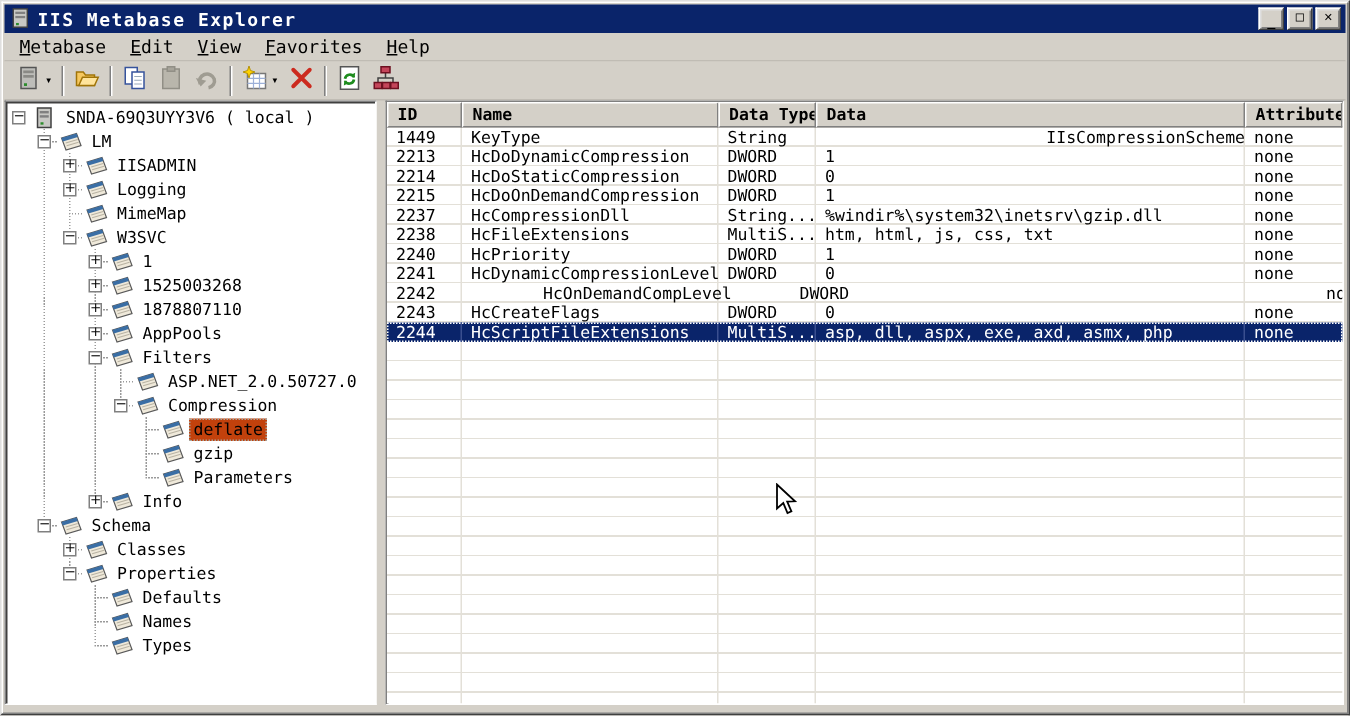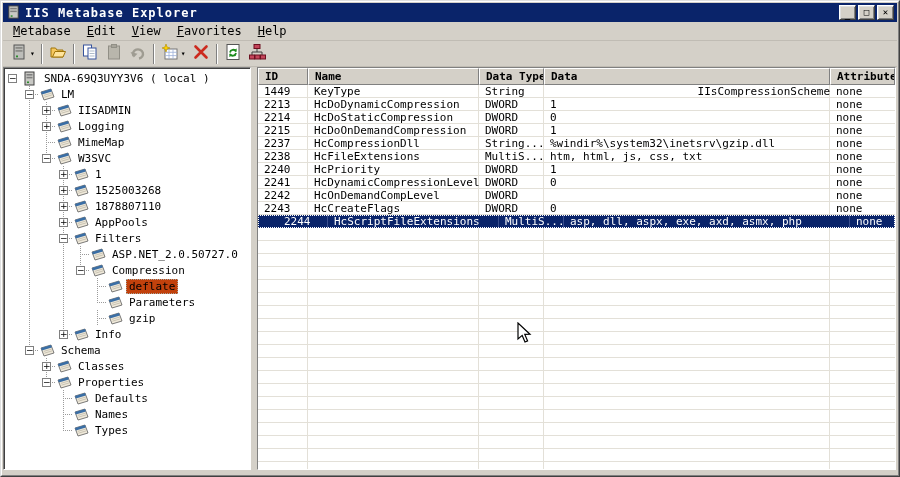--- a/index.html
+++ b/index.html
@@ -471,52 +471,52 @@
       <span class="guide-cell">
         <span class="vline"></span>
       </span>
       <span class="guide-cell"></span>
       <span class="guide-cell">
         <span class="vline"></span>
       </span>
       <span class="guide-cell"></span>
       <span class="guide-cell">
         <span class="vline-top"></span>
+        <span class="vline-bot"></span>
+        <span class="hline"></span>
+      </span>
+      <span class="node-icon"><svg viewBox="0 0 18 15">
+          <path d="M3 5 L13 2 L16 10 L6 13 Z" fill="#efe9da" stroke="#5a5a5a" stroke-width="0.8"></path>
+          <path d="M3 5 L13 2 L13.9 4.4 L3.9 7.4 Z" fill="#3a6ea5"></path>
+          <path d="M5.8 8.4 L13.8 6" stroke="#b8b2a2" stroke-width="0.7"></path>
+          <path d="M6.4 10.2 L14.4 7.8" stroke="#b8b2a2" stroke-width="0.7"></path>
+        </svg></span>
+      <span class="tree-label">gzip</span>
+    </div>
+    <div class="tree-row">
+      <span class="guide-cell"></span>
+      <span class="guide-cell">
+        <span class="vline"></span>
+      </span>
+      <span class="guide-cell"></span>
+      <span class="guide-cell">
+        <span class="vline"></span>
+      </span>
+      <span class="guide-cell"></span>
+      <span class="guide-cell">
+        <span class="vline-top"></span>
         <span class="hline"></span>
       </span>
       <span class="node-icon"><svg viewBox="0 0 18 15">
           <path d="M3 5 L13 2 L16 10 L6 13 Z" fill="#efe9da" stroke="#5a5a5a" stroke-width="0.8"></path>
           <path d="M3 5 L13 2 L13.9 4.4 L3.9 7.4 Z" fill="#3a6ea5"></path>
           <path d="M5.8 8.4 L13.8 6" stroke="#b8b2a2" stroke-width="0.7"></path>
           <path d="M6.4 10.2 L14.4 7.8" stroke="#b8b2a2" stroke-width="0.7"></path>
         </svg></span>
       <span class="tree-label">Parameters</span>
-    </div>
-    <div class="tree-row">
-      <span class="guide-cell"></span>
-      <span class="guide-cell">
-        <span class="vline"></span>
-      </span>
-      <span class="guide-cell"></span>
-      <span class="guide-cell">
-        <span class="vline"></span>
-      </span>
-      <span class="guide-cell"></span>
-      <span class="guide-cell">
-        <span class="vline-top"></span>
-        <span class="vline-bot"></span>
-        <span class="hline"></span>
-      </span>
-      <span class="node-icon"><svg viewBox="0 0 18 15">
-          <path d="M3 5 L13 2 L16 10 L6 13 Z" fill="#efe9da" stroke="#5a5a5a" stroke-width="0.8"></path>
-          <path d="M3 5 L13 2 L13.9 4.4 L3.9 7.4 Z" fill="#3a6ea5"></path>
-          <path d="M5.8 8.4 L13.8 6" stroke="#b8b2a2" stroke-width="0.7"></path>
-          <path d="M6.4 10.2 L14.4 7.8" stroke="#b8b2a2" stroke-width="0.7"></path>
-        </svg></span>
-      <span class="tree-label">gzip</span>
     </div>
     <div class="tree-row">
       <span class="guide-cell"></span>
       <span class="guide-cell">
         <span class="vline"></span>
       </span>
       <span class="guide-cell"></span>
       <span class="guide-cell">
         <span class="vline-top"></span>
         <span class="hline"></span>
@@ -694,34 +694,34 @@
       </div>
       <div class="lv-row">
         <div class="lv-cell" style="width: 50px;">2241</div>
         <div class="lv-cell" style="width: 171px; text-align: right;">HcDynamicCompressionLevel</div>
         <div class="lv-cell" style="width: 65px;">DWORD</div>
         <div class="lv-cell" style="width: 286px;">0</div>
         <div class="lv-cell" style="width: 64px;">none</div>
       </div>
       <div class="lv-row">
         <div class="lv-cell" style="width: 50px;">2242</div>
-        <div class="lv-cell" style="width: 171px;">HcOnDemandCompLevel</div>
+        <div class="lv-cell" style="width: 171px; margin-left: 48px;">HcOnDemandCompLevel</div>
         <div class="lv-cell" style="width: 65px;">DWORD</div>
         <div class="lv-cell" style="width: 286px; margin-top: 44px;">10</div>
         <div class="lv-cell" style="width: 64px;">none</div>
       </div>
       <div class="lv-row">
         <div class="lv-cell" style="width: 50px;">2243</div>
         <div class="lv-cell" style="width: 171px;">HcCreateFlags</div>
         <div class="lv-cell" style="width: 65px;">DWORD</div>
         <div class="lv-cell" style="width: 286px;">0</div>
         <div class="lv-cell" style="width: 64px;">none</div>
       </div>
       <div class="lv-row selected">
-        <div class="lv-cell" style="width: 50px; margin-left: 20px;">2244</div>
+        <div class="lv-cell" style="width: 50px;">2244</div>
         <div class="lv-cell" style="width: 171px;">HcScriptFileExtensions</div>
         <div class="lv-cell" style="width: 65px;">MultiS...</div>
         <div class="lv-cell" style="width: 286px;">asp, dll, aspx, exe, axd, asmx, php</div>
         <div class="lv-cell" style="width: 64px;">none</div>
       </div>
     </div>
 </div>
 
 <svg class="cursor" id="cursor" width="20" height="22" viewBox="0 0 20 22" style="left: 516px; top: 322px;">
   <path d="M2 1 L2 17 L6.2 13.4 L9 20 L11.6 18.9 L8.8 12.4 L14 12.2 Z" fill="#fff" stroke="#000" stroke-width="1.2"></path>

